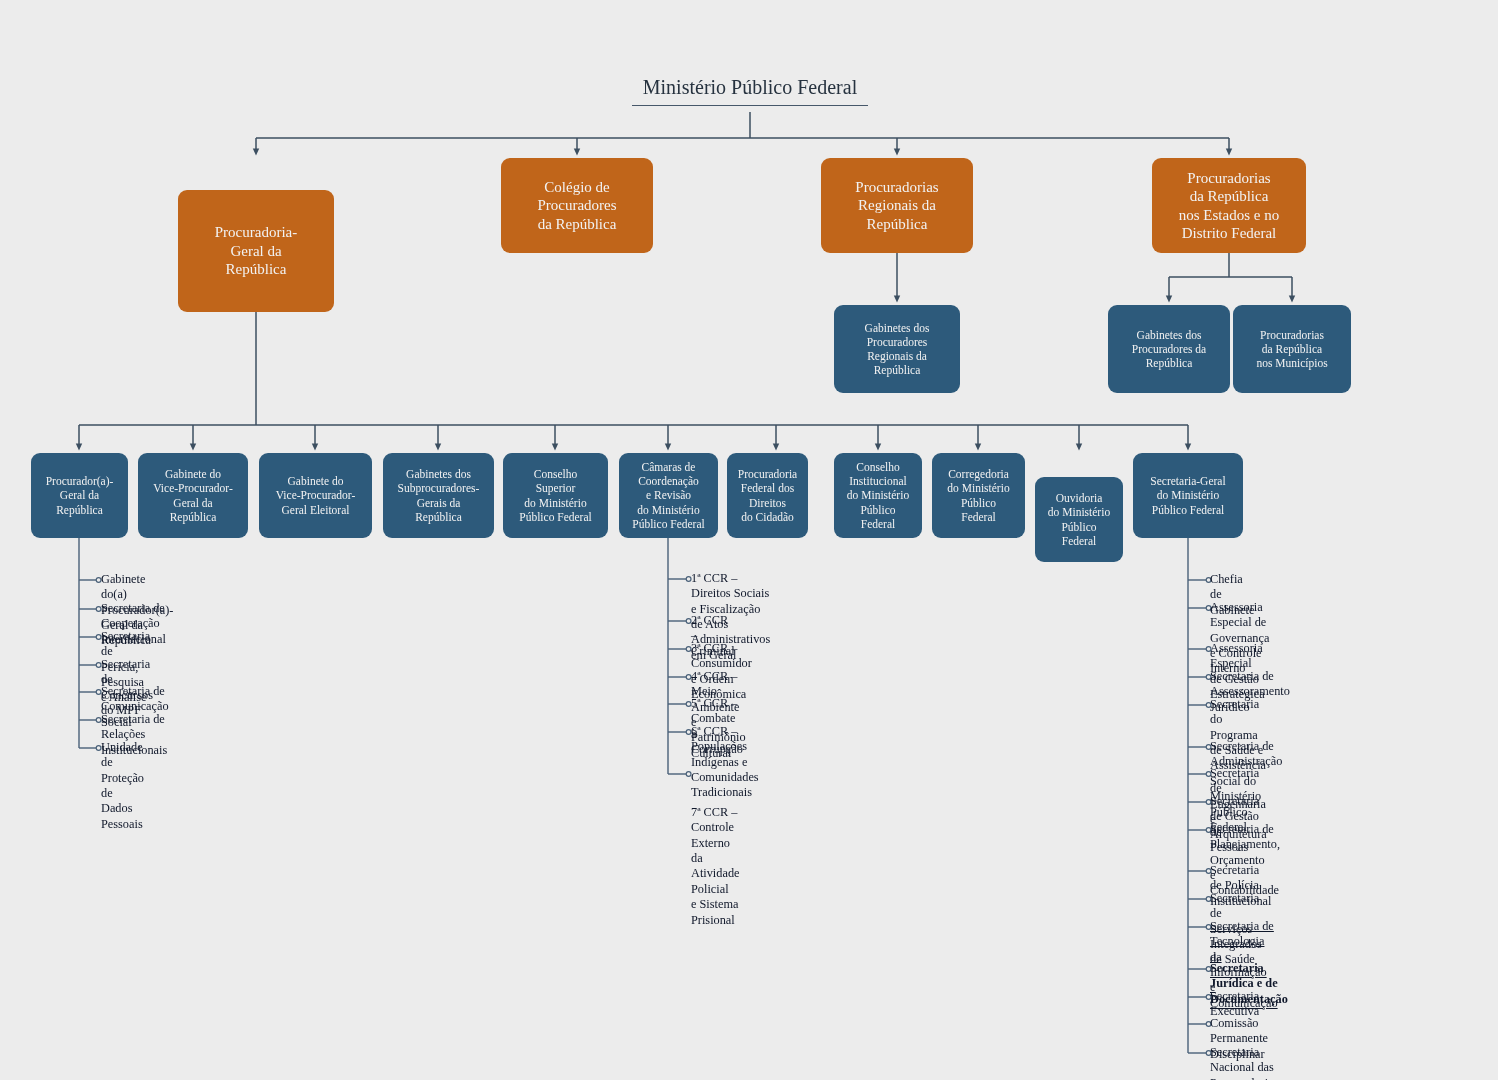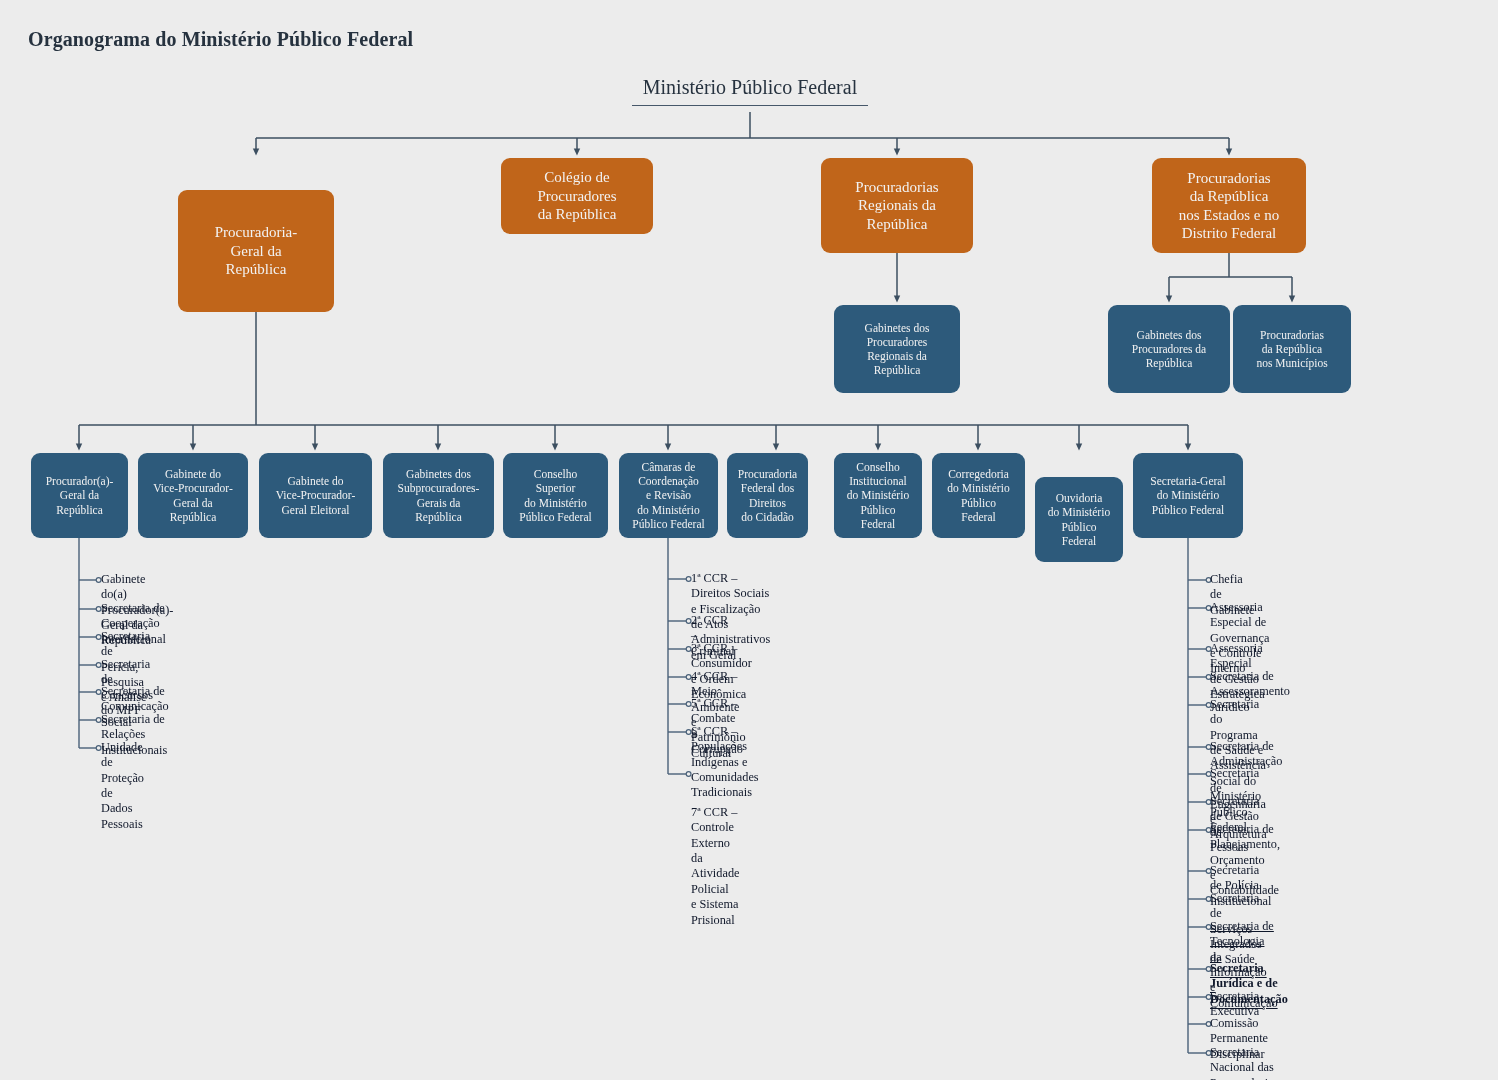--- a/index.html
+++ b/index.html
@@ -156,33 +156,32 @@
         <circle cx="1208.6" cy="871" r="2.4"></circle>
         <circle cx="1208.6" cy="899" r="2.4"></circle>
         <circle cx="1208.6" cy="927" r="2.4"></circle>
         <circle cx="1208.6" cy="969" r="2.4"></circle>
         <circle cx="1208.6" cy="997" r="2.4"></circle>
         <circle cx="1208.6" cy="1024" r="2.4"></circle>
         <circle cx="1208.6" cy="1053" r="2.4"></circle>
       </g>
   </svg>
 
-  <div class="page-title">Organograma do Ministério Público Federal</div>
 
   <div class="root-node">
     <span>Ministério Público Federal</span>
   </div>
 
   <div id="tier1-layer">
       <div class="node orange tier1" style="left: 178px; top: 158px; width: 156px; height: 122px; margin-top: 32px;">
         <span class="lbl">Procuradoria-
 Geral da
 República</span>
       </div>
-      <div class="node orange tier1" style="left: 501px; top: 158px; width: 152px; height: 76px;">
+      <div class="node orange tier1" style="left: 501px; top: 158px; width: 152px; height: 95px;">
         <span class="lbl">Colégio de
 Procuradores
 da República</span>
       </div>
       <div class="node orange tier1" style="left: 821px; top: 158px; width: 152px; height: 95px;">
         <span class="lbl">Procuradorias
 Regionais da
 República</span>
       </div>
       <div class="node orange tier1" style="left: 1152px; top: 158px; width: 154px; height: 95px;">

